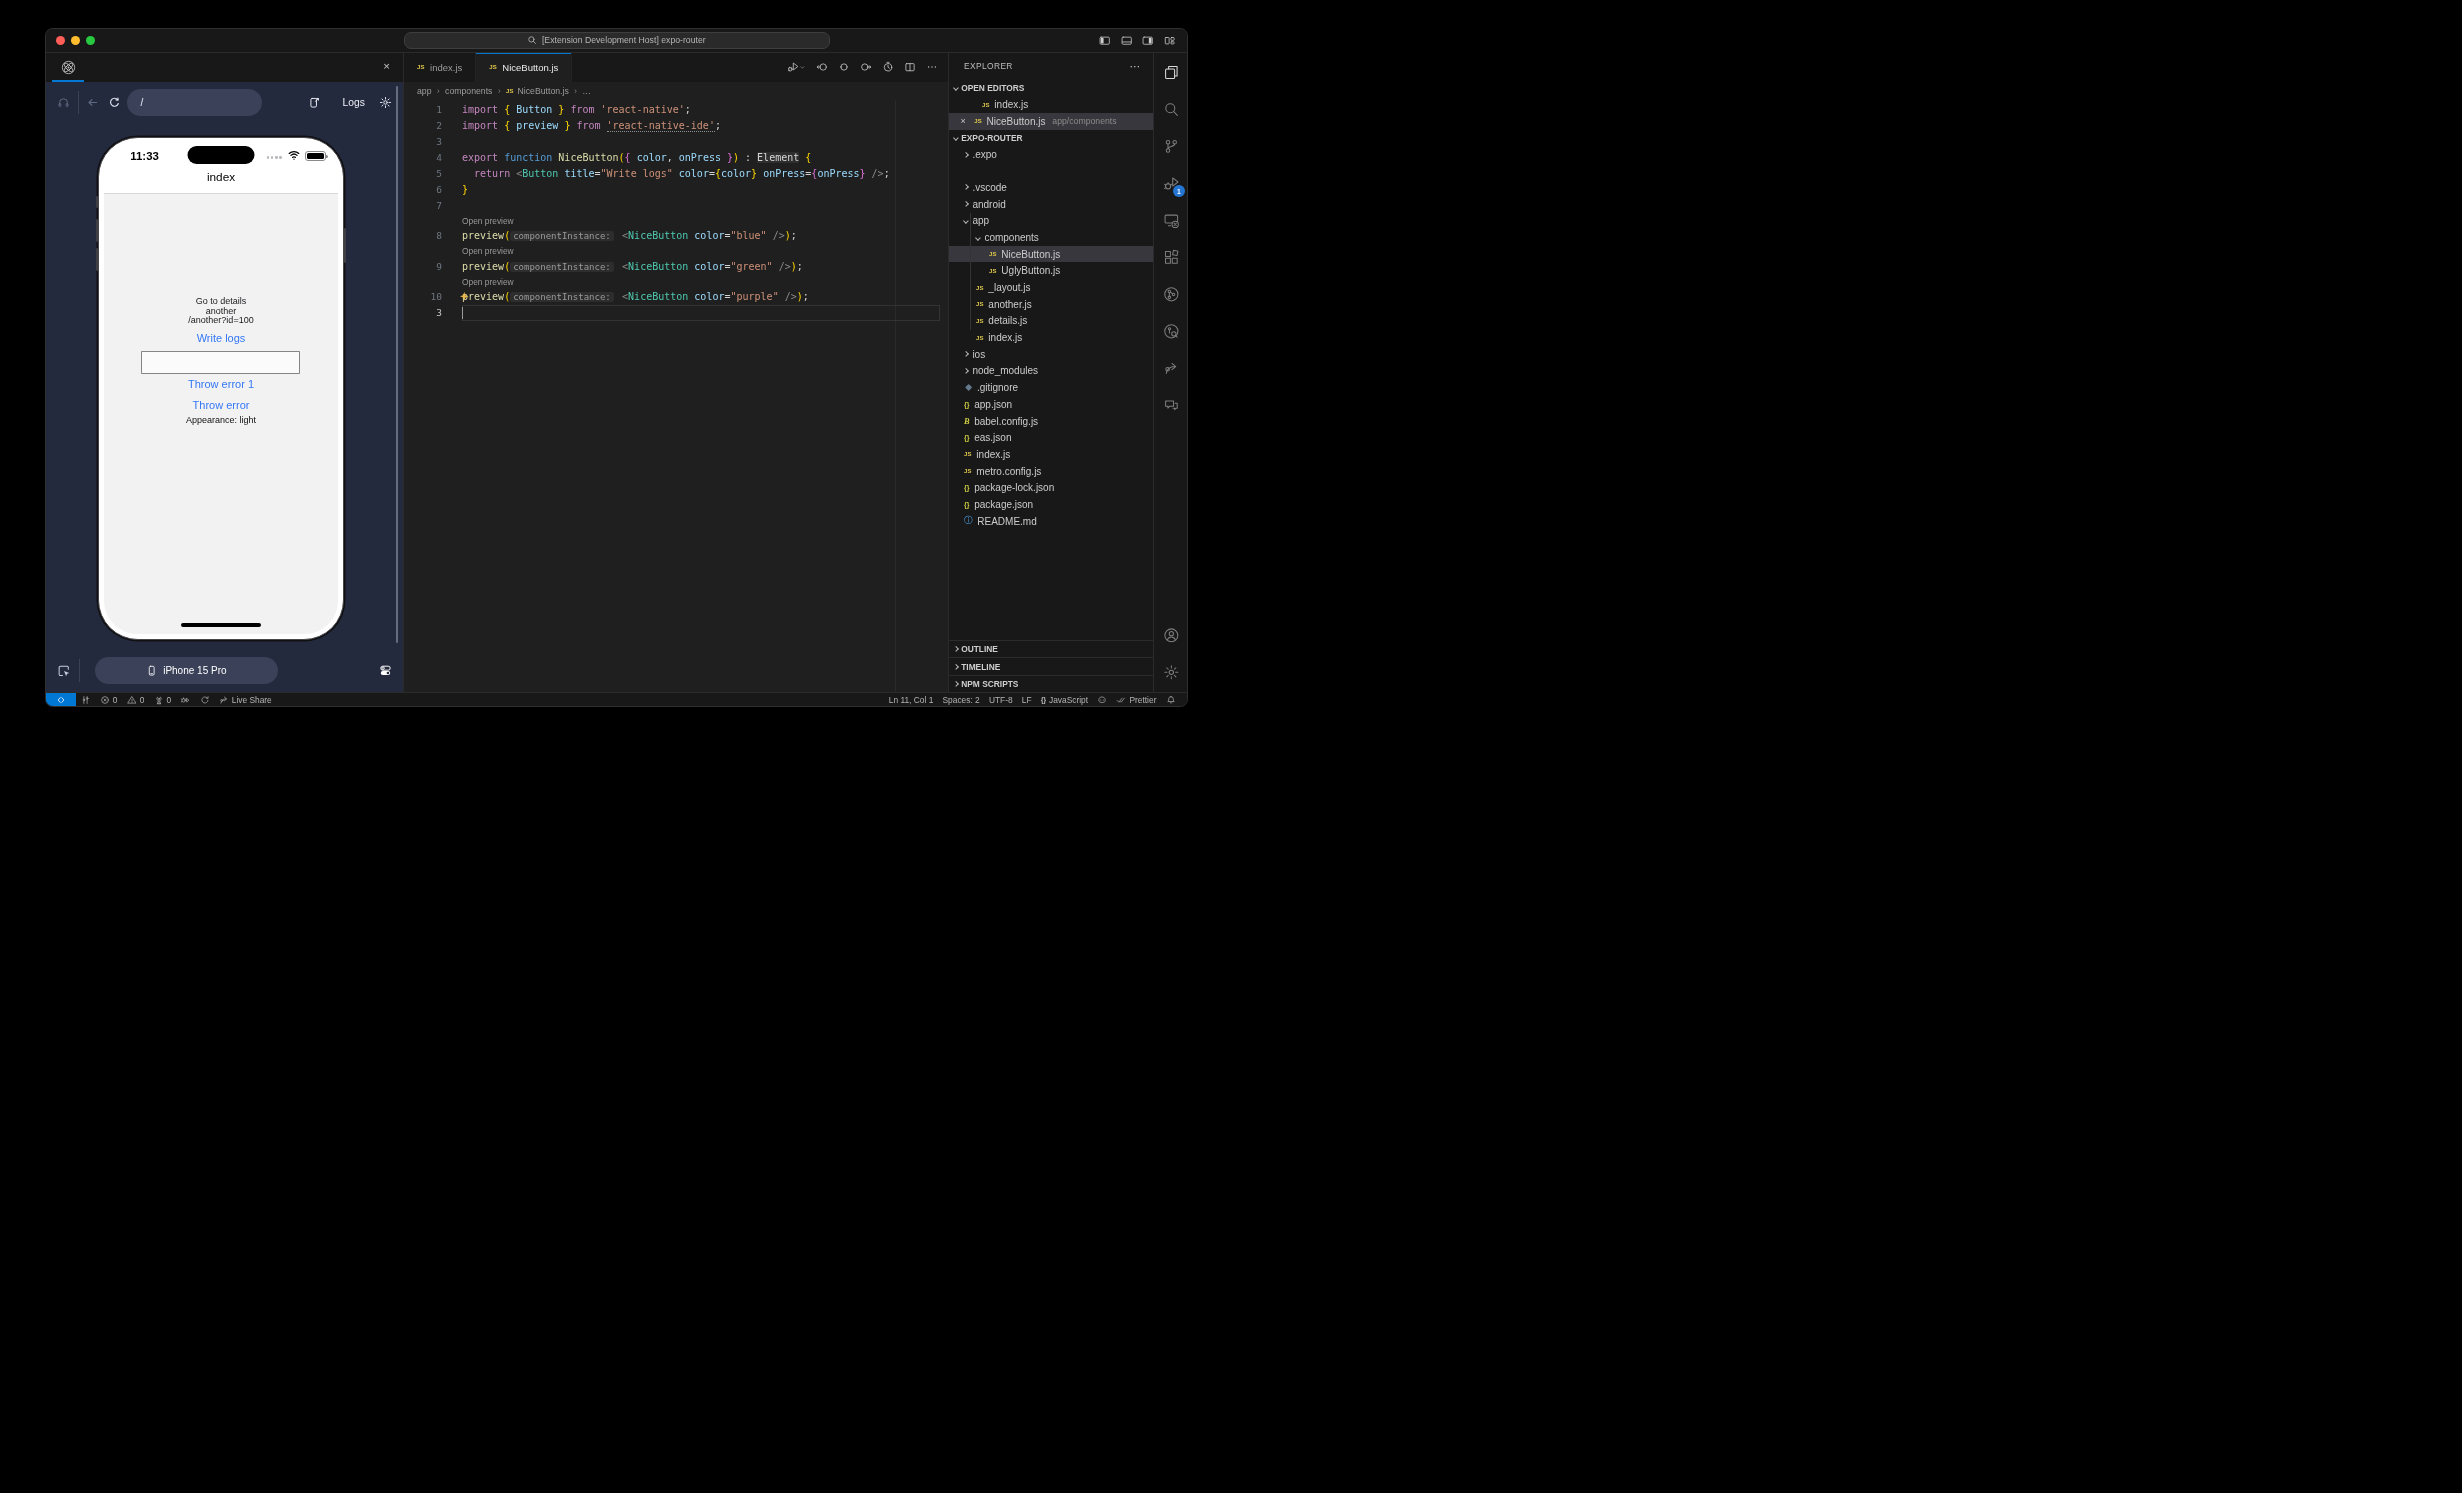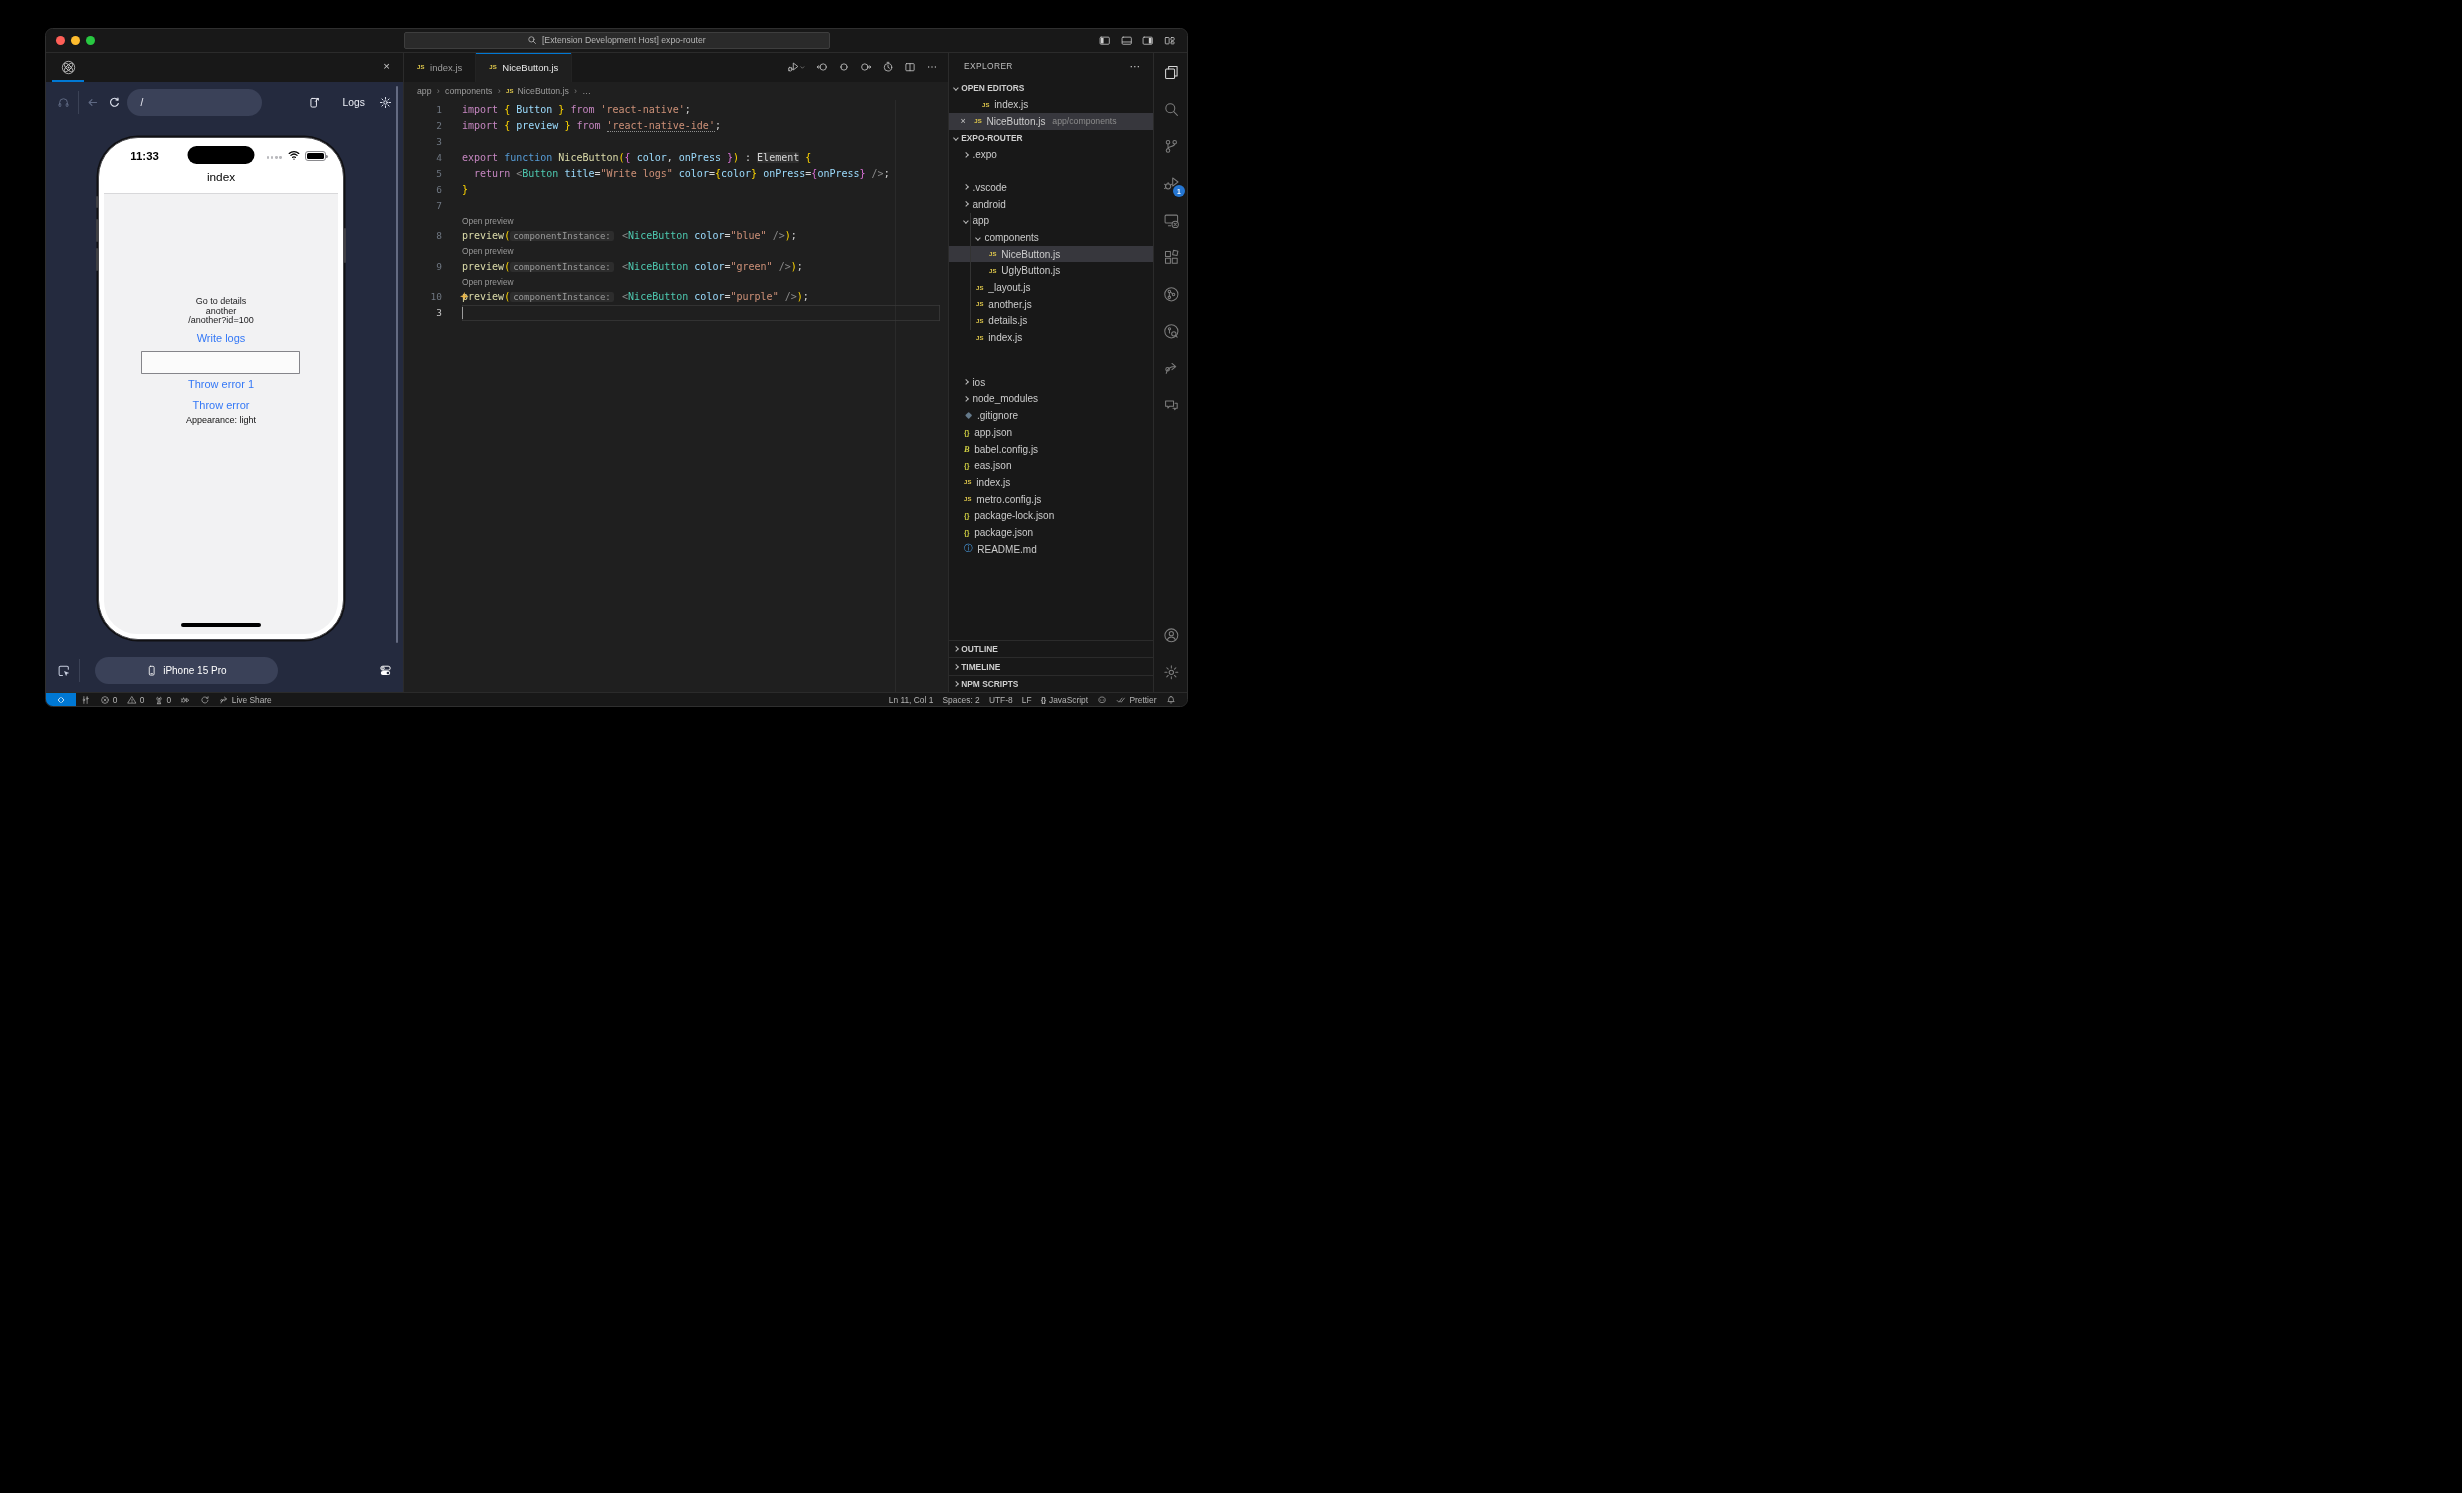--- a/index.html
+++ b/index.html
@@ -10,21 +10,21 @@
   .window{position:absolute;left:45px;top:28px;width:1143px;height:679px;background:#181818;
     border:0.8px solid #2f2f2f;border-radius:7.6px;overflow:hidden;display:flex;flex-direction:column;
     box-shadow:0 19px 53px rgba(0,0,0,.7)}
 
   
   .titlebar{height:23.6px;flex:none;display:flex;align-items:center;background:#181818;
     border-bottom:0.8px solid #2b2b2b;position:relative}
   .traffic{display:flex;gap:6px;margin-left:10px}
   .tl{width:9px;height:9px;border-radius:50%}
   .cmd{position:absolute;left:50%;transform:translateX(-50%);width:426px;height:16.7px;background:#2a2a2a;
-    border:0.8px solid #3e3e3e;border-radius:2px;display:flex;align-items:center;justify-content:center;
+    border:0.8px solid #3e3e3e;border-radius:7px;display:flex;align-items:center;justify-content:center;
     gap:4.6px;color:#b6b6b6;font-size:8.7px}
   .winctl{margin-left:auto;display:flex;gap:10px;margin-right:12px;color:#cfcfcf}
 
   
   .main{flex:1;display:flex;min-height:0}
 
   
   .lpanel{width:357px;flex:none;background:#242a3e;display:flex;flex-direction:column;position:relative}
   .lp-tabs{height:29px;flex:none;background:#181818;display:flex;align-items:center}
   .lp-tab{width:44px;height:100%;display:flex;align-items:center;justify-content:center;color:#c9c9c9;
@@ -521,21 +521,21 @@
             <span style="white-space:nowrap">another.js</span>
           </div>
           <div class="srow" style="padding-left: 27px;">
             <span class="jsb">JS</span>
             <span style="white-space:nowrap">details.js</span>
           </div>
           <div class="srow" style="padding-left: 27px;">
             <span class="jsb">JS</span>
             <span style="white-space:nowrap">index.js</span>
           </div>
-          <div class="srow" style="padding-left: 15px; margin-top: 28px;">
+          <div class="srow" style="padding-left: 15px;">
             <span class="chev r"></span>
             <span style="white-space:nowrap">ios</span>
           </div>
           <div class="srow" style="padding-left: 15px;">
             <span class="chev r"></span>
             <span style="white-space:nowrap">node_modules</span>
           </div>
           <div class="srow" style="padding-left: 15px;">
             <span class="gitd"></span>
             <span style="white-space:nowrap">.gitignore</span>

